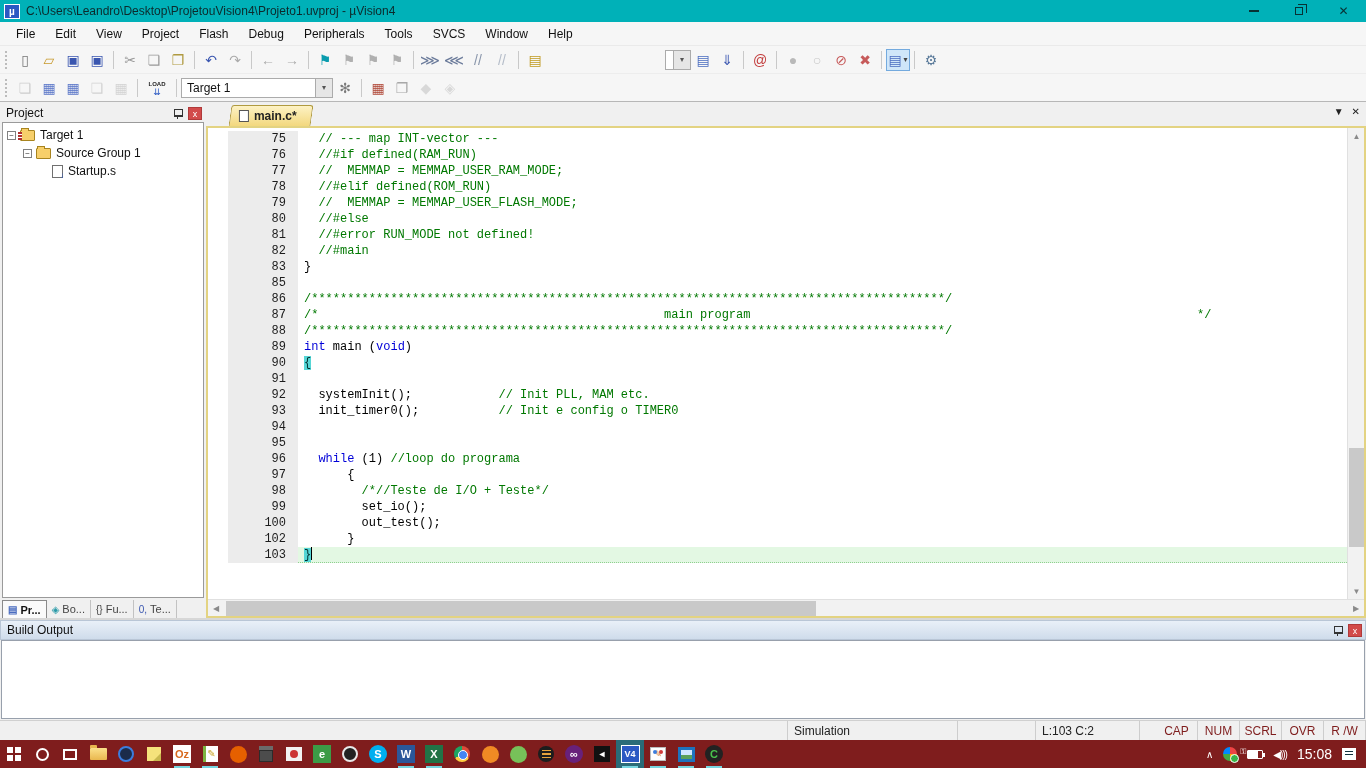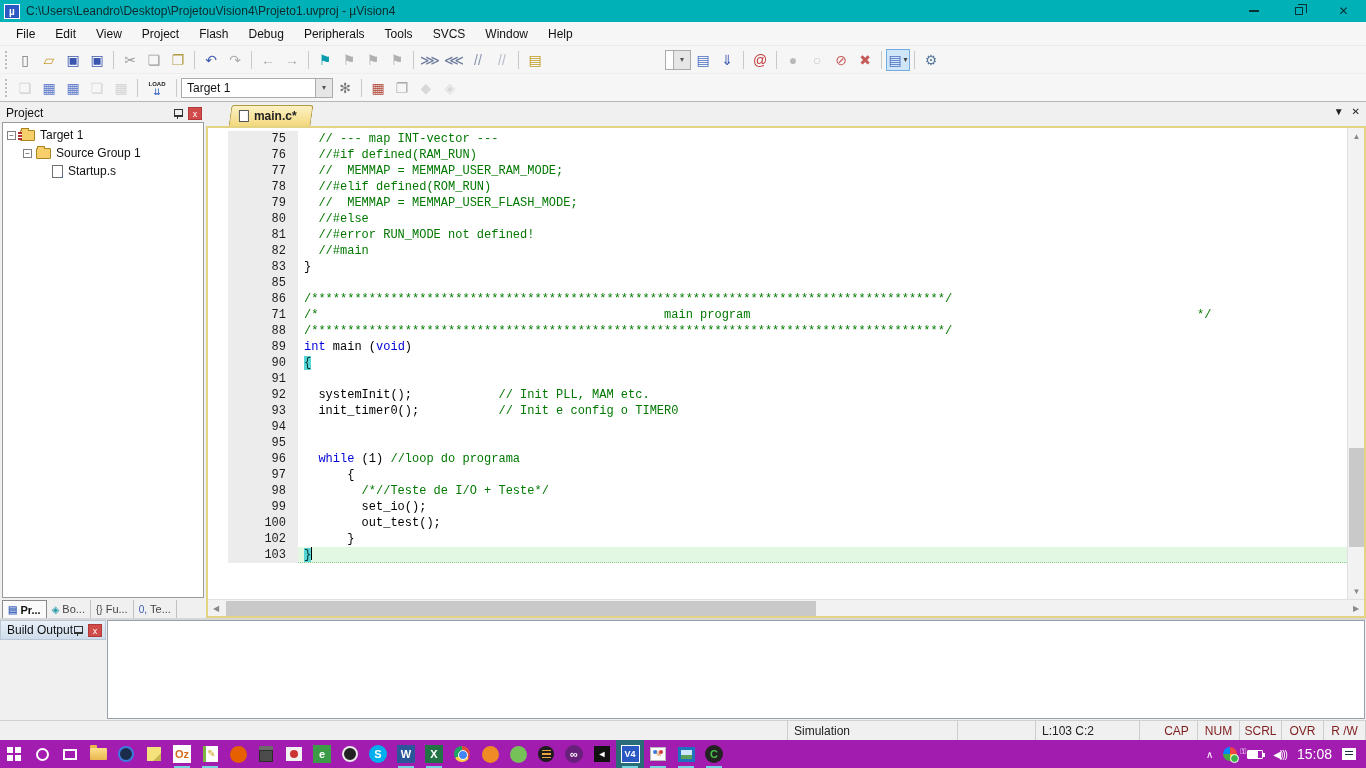--- a/index.html
+++ b/index.html
@@ -82,33 +82,33 @@
   .caret { display:inline-block; width:1px; height:13px; background:#000; vertical-align:-2px; }
   
   .vsb { width:17px; background:#f2f2f2; border-left:1px solid #e0e0e0; position:relative; flex:none; }
   .sbtn { position:absolute; left:0; width:17px; height:16px; color:#8a8a8a; font-size:8px; display:flex; align-items:center; justify-content:center; }
   .vthumb { position:absolute; left:1px; width:15px; top:68%; height:21%; background:#c9c9c9; }
   .hsb { height:17px; background:#f2f2f2; border-top:1px solid #e0e0e0; position:relative; flex:none; }
   .hbtn { position:absolute; top:0; width:16px; height:17px; color:#8a8a8a; font-size:8px; display:flex; align-items:center; justify-content:center; }
   .hthumb { position:absolute; top:1px; height:15px; left:18px; width:51%; background:#c9c9c9; }
 
   
-  .buildout { height:102px; display:flex; border-top:2px solid #d7d7d7; }
+  .buildout { height:102px; display:flex; flex-direction:column; border-top:2px solid #d7d7d7; }
   .bohdr { height:20px; background:linear-gradient(#e9f0f8,#cfdceb); border:1px solid #b9c6d6; display:flex; align-items:center; font-size:12px; color:#111; padding:0 3px 0 6px; }
   .bohdr .t { flex:1; }
   .bocontent { flex:1; background:#fff; border:1px solid #98a0ac; margin:0 1px 1px 1px; }
 
   
   .statusbar { height:20px; background:#f0f0f0; border-top:1px solid #d0d0d0; display:flex; font-size:12px; color:#222; align-items:stretch; }
   .sc { border-right:1px solid #cdcdcd; display:flex; align-items:center; padding:0 6px; white-space:nowrap; }
   .sc.grow { flex:1; }
   .sc.lock { color:#7f1d1d; justify-content:center; }
 
   
-  .taskbar { height:28px; background:#a21caf; display:flex; align-items:center; padding-left:0; }
+  .taskbar { height:28px; background:#7f1d1d; display:flex; align-items:center; padding-left:0; }
   .tbico { width:28px; height:28px; display:flex; align-items:center; justify-content:center; position:relative; flex:none; }
   .tbico.open::after { content:""; position:absolute; bottom:0; left:6px; width:16px; height:2px; background:#76d6e0; }
   .tbico.active { background:#2a6b78; }
   .winlogo { width:14px; height:14px; display:grid; grid-template-columns:6px 6px; grid-template-rows:6px 6px; gap:2px; }
   .winlogo i { background:#fff; }
   .ringy { width:13px; height:13px; border:2px solid #fff; border-radius:50%; }
   .tview { width:14px; height:11px; border:2px solid #fff; }
   .fold { width:17px; height:12px; background:linear-gradient(#fbe08a,#e9b74e); border-radius:1px; position:relative; }
   .fold::before { content:""; position:absolute; top:-3px; left:0; width:7px; height:3px; background:#e9b74e; border-radius:1px 1px 0 0; }
   .disc { width:16px; height:16px; border-radius:50%; background:#1b2b4a; border:2px solid #3b7ddd; }
@@ -308,21 +308,21 @@
             <div class="cl"><span class="gut">76</span><span class="ctx"><span class="tk-c">  //#if defined(RAM_RUN)</span></span></div>
             <div class="cl"><span class="gut">77</span><span class="ctx"><span class="tk-c">  //  MEMMAP = MEMMAP_USER_RAM_MODE;</span></span></div>
             <div class="cl"><span class="gut">78</span><span class="ctx"><span class="tk-c">  //#elif defined(ROM_RUN)</span></span></div>
             <div class="cl"><span class="gut">79</span><span class="ctx"><span class="tk-c">  //  MEMMAP = MEMMAP_USER_FLASH_MODE;</span></span></div>
             <div class="cl"><span class="gut">80</span><span class="ctx"><span class="tk-c">  //#else</span></span></div>
             <div class="cl"><span class="gut">81</span><span class="ctx"><span class="tk-c">  //#error RUN_MODE not defined!</span></span></div>
             <div class="cl"><span class="gut">82</span><span class="ctx"><span class="tk-c">  //#main</span></span></div>
             <div class="cl"><span class="gut">83</span><span class="ctx"><span class="tk-p">}</span></span></div>
             <div class="cl"><span class="gut">85</span><span class="ctx"></span></div>
             <div class="cl"><span class="gut">86</span><span class="ctx"><span class="tk-c">/****************************************************************************************/</span></span></div>
-            <div class="cl"><span class="gut">71</span><span class="ctx"><span class="tk-c">/*                                                main program                                                              */</span></span></div>
+            <div class="cl"><span class="gut">87</span><span class="ctx"><span class="tk-c">/*                                                main program                                                              */</span></span></div>
             <div class="cl"><span class="gut">88</span><span class="ctx"><span class="tk-c">/****************************************************************************************/</span></span></div>
             <div class="cl"><span class="gut">89</span><span class="ctx"><span class="tk-k">int</span><span class="tk-p"> main (</span><span class="tk-k">void</span><span class="tk-p">)</span></span></div>
             <div class="cl"><span class="gut">90</span><span class="ctx"><span class="tk-m">{</span></span></div>
             <div class="cl"><span class="gut">91</span><span class="ctx"></span></div>
             <div class="cl"><span class="gut">92</span><span class="ctx"><span class="tk-p">  systemInit();            </span><span class="tk-c">// Init PLL, MAM etc.</span></span></div>
             <div class="cl"><span class="gut">93</span><span class="ctx"><span class="tk-p">  init_timer0();           </span><span class="tk-c">// Init e config o TIMER0</span></span></div>
             <div class="cl"><span class="gut">94</span><span class="ctx"></span></div>
             <div class="cl"><span class="gut">95</span><span class="ctx"></span></div>
             <div class="cl"><span class="gut">96</span><span class="ctx"><span class="tk-p">  </span><span class="tk-k">while</span><span class="tk-p"> (1) </span><span class="tk-c">//loop do programa</span></span></div>
             <div class="cl"><span class="gut">97</span><span class="ctx"><span class="tk-p">      {</span></span></div>

